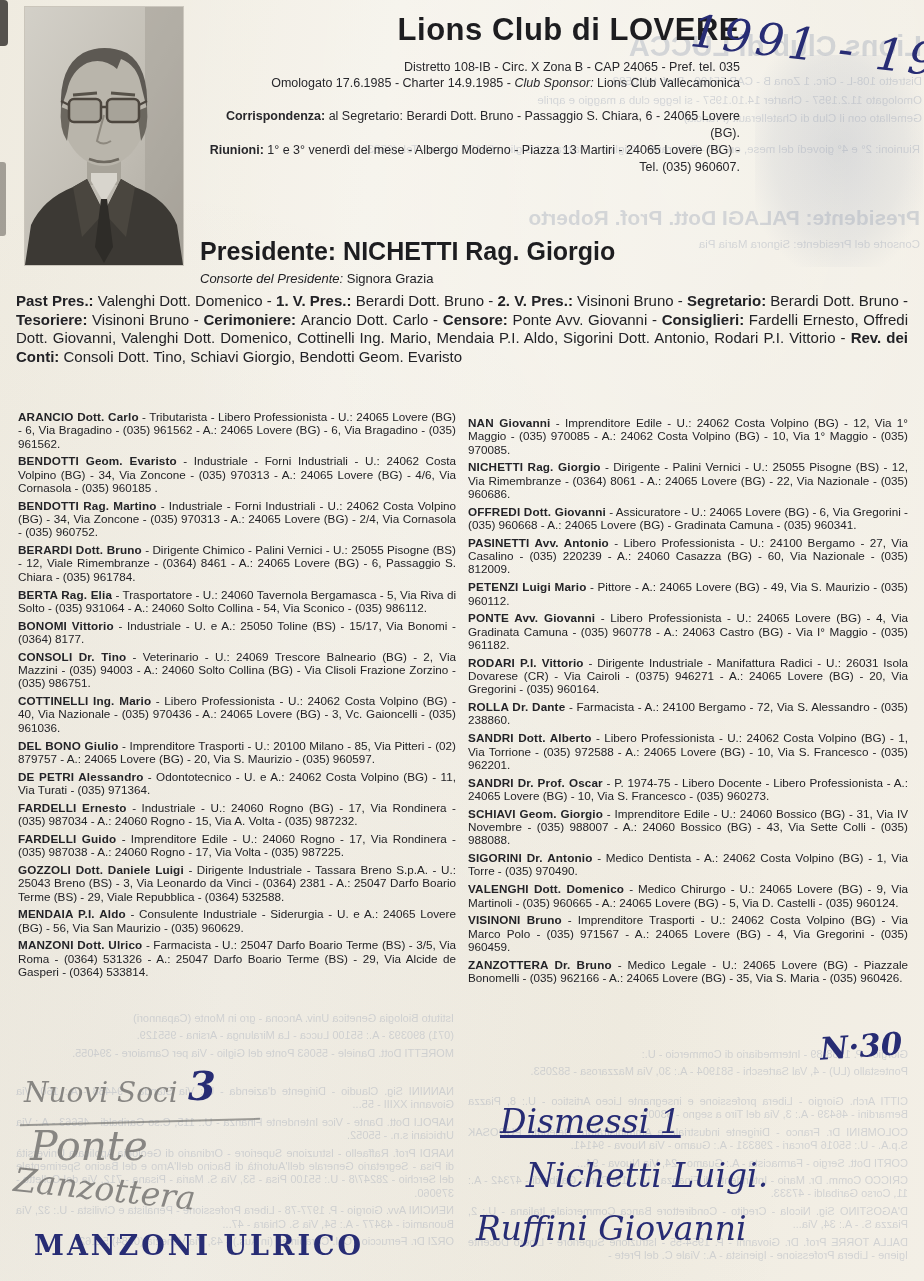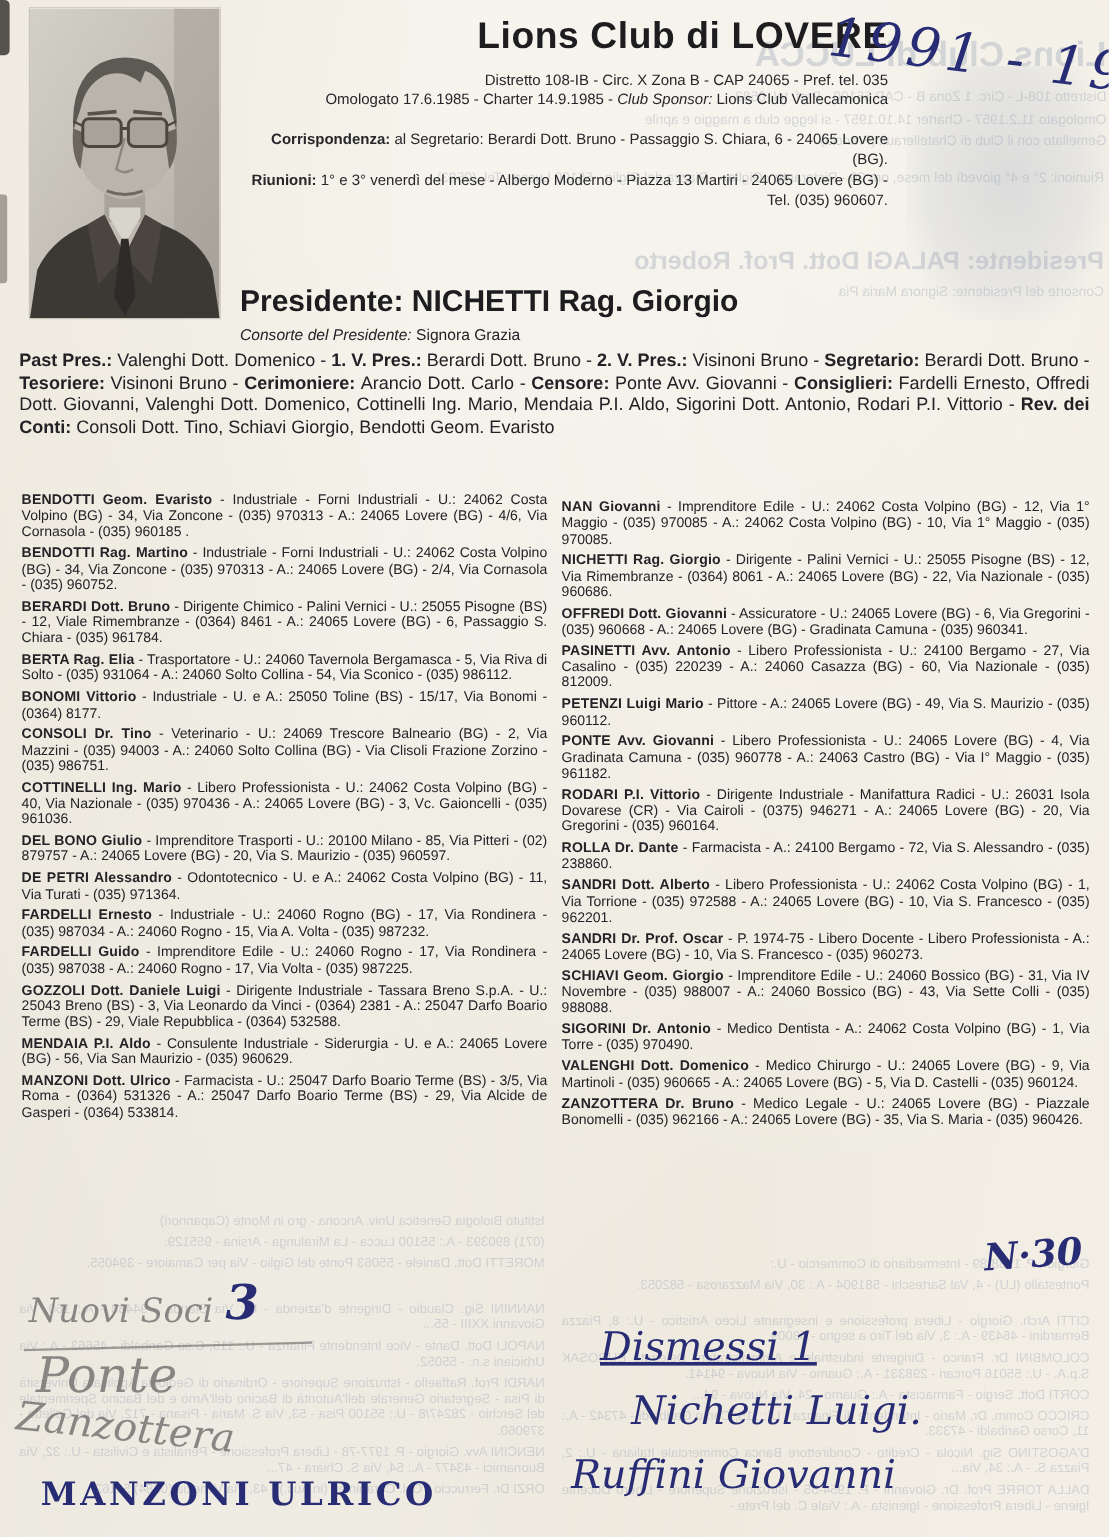--- a/index.html
+++ b/index.html
@@ -152,20 +152,21 @@
   </div>
 
   <div class="presidente">
     <h2 class="pres-line">Presidente: NICHETTI Rag. Giorgio</h2>
     <div class="consorte"><span class="it">Consorte del Presidente:</span><span> Signora Grazia</span></div>
   </div>
 
   <p class="officers" id="officers-par"><b>Past Pres.: </b><span>Valenghi Dott. Domenico - </span><b>1. V. Pres.: </b><span>Berardi Dott. Bruno - </span><b>2. V. Pres.: </b><span>Visinoni Bruno - </span><b>Segretario: </b><span>Berardi Dott. Bruno - </span><b>Tesoriere: </b><span>Visinoni Bruno - </span><b>Cerimoniere: </b><span>Arancio Dott. Carlo - </span><b>Censore: </b><span>Ponte Avv. Giovanni - </span><b>Consiglieri: </b><span>Fardelli Ernesto, Offredi Dott. Giovanni, Valenghi Dott. Domenico, Cottinelli Ing. Mario, Mendaia P.I. Aldo, Sigorini Dott. Antonio, Rodari P.I. Vittorio - </span><b>Rev. dei Conti: </b><span>Consoli Dott. Tino, Schiavi Giorgio, Bendotti Geom. Evaristo</span></p>
 
   <div class="col col-left" id="col-left">
+      <p class="entry"><b>ARANCIO Dott. Carlo</b><span> - Tributarista - Libero Professionista - U.: 24065 Lovere (BG) - 6, Via Bragadino - (035) 961562 - A.: 24065 Lovere (BG) - 6, Via Bragadino - (035) 961562.</span></p>
       <p class="entry"><b>BENDOTTI Geom. Evaristo</b><span> - Industriale - Forni Industriali - U.: 24062 Costa Volpino (BG) - 34, Via Zoncone - (035) 970313 - A.: 24065 Lovere (BG) - 4/6, Via Cornasola - (035) 960185 .</span></p>
       <p class="entry"><b>BENDOTTI Rag. Martino</b><span> - Industriale - Forni Industriali - U.: 24062 Costa Volpino (BG) - 34, Via Zoncone - (035) 970313 - A.: 24065 Lovere (BG) - 2/4, Via Cornasola - (035) 960752.</span></p>
       <p class="entry"><b>BERARDI Dott. Bruno</b><span> - Dirigente Chimico - Palini Vernici - U.: 25055 Pisogne (BS) - 12, Viale Rimembranze - (0364) 8461 - A.: 24065 Lovere (BG) - 6, Passaggio S. Chiara - (035) 961784.</span></p>
       <p class="entry"><b>BERTA Rag. Elia</b><span> - Trasportatore - U.: 24060 Tavernola Bergamasca - 5, Via Riva di Solto - (035) 931064 - A.: 24060 Solto Collina - 54, Via Sconico - (035) 986112.</span></p>
       <p class="entry"><b>BONOMI Vittorio</b><span> - Industriale - U. e A.: 25050 Toline (BS) - 15/17, Via Bonomi - (0364) 8177.</span></p>
       <p class="entry"><b>CONSOLI Dr. Tino</b><span> - Veterinario - U.: 24069 Trescore Balneario (BG) - 2, Via Mazzini - (035) 94003 - A.: 24060 Solto Collina (BG) - Via Clisoli Frazione Zorzino - (035) 986751.</span></p>
       <p class="entry"><b>COTTINELLI Ing. Mario</b><span> - Libero Professionista - U.: 24062 Costa Volpino (BG) - 40, Via Nazionale - (035) 970436 - A.: 24065 Lovere (BG) - 3, Vc. Gaioncelli - (035) 961036.</span></p>
       <p class="entry"><b>DEL BONO Giulio</b><span> - Imprenditore Trasporti - U.: 20100 Milano - 85, Via Pitteri - (02) 879757 - A.: 24065 Lovere (BG) - 20, Via S. Maurizio - (035) 960597.</span></p>
       <p class="entry"><b>DE PETRI Alessandro</b><span> - Odontotecnico - U. e A.: 24062 Costa Volpino (BG) - 11, Via Turati - (035) 971364.</span></p>
       <p class="entry"><b>FARDELLI Ernesto</b><span> - Industriale - U.: 24060 Rogno (BG) - 17, Via Rondinera - (035) 987034 - A.: 24060 Rogno - 15, Via A. Volta - (035) 987232.</span></p>
@@ -181,20 +182,21 @@
       <p class="entry"><b>PASINETTI Avv. Antonio</b><span> - Libero Professionista - U.: 24100 Bergamo - 27, Via Casalino - (035) 220239 - A.: 24060 Casazza (BG) - 60, Via Nazionale - (035) 812009.</span></p>
       <p class="entry"><b>PETENZI Luigi Mario</b><span> - Pittore - A.: 24065 Lovere (BG) - 49, Via S. Maurizio - (035) 960112.</span></p>
       <p class="entry"><b>PONTE Avv. Giovanni</b><span> - Libero Professionista - U.: 24065 Lovere (BG) - 4, Via Gradinata Camuna - (035) 960778 - A.: 24063 Castro (BG) - Via I° Maggio - (035) 961182.</span></p>
       <p class="entry"><b>RODARI P.I. Vittorio</b><span> - Dirigente Industriale - Manifattura Radici - U.: 26031 Isola Dovarese (CR) - Via Cairoli - (0375) 946271 - A.: 24065 Lovere (BG) - 20, Via Gregorini - (035) 960164.</span></p>
       <p class="entry"><b>ROLLA Dr. Dante</b><span> - Farmacista - A.: 24100 Bergamo - 72, Via S. Alessandro - (035) 238860.</span></p>
       <p class="entry"><b>SANDRI Dott. Alberto</b><span> - Libero Professionista - U.: 24062 Costa Volpino (BG) - 1, Via Torrione - (035) 972588 - A.: 24065 Lovere (BG) - 10, Via S. Francesco - (035) 962201.</span></p>
       <p class="entry"><b>SANDRI Dr. Prof. Oscar</b><span> - P. 1974-75 - Libero Docente - Libero Professionista - A.: 24065 Lovere (BG) - 10, Via S. Francesco - (035) 960273.</span></p>
       <p class="entry"><b>SCHIAVI Geom. Giorgio</b><span> - Imprenditore Edile - U.: 24060 Bossico (BG) - 31, Via IV Novembre - (035) 988007 - A.: 24060 Bossico (BG) - 43, Via Sette Colli - (035) 988088.</span></p>
       <p class="entry"><b>SIGORINI Dr. Antonio</b><span> - Medico Dentista - A.: 24062 Costa Volpino (BG) - 1, Via Torre - (035) 970490.</span></p>
       <p class="entry"><b>VALENGHI Dott. Domenico</b><span> - Medico Chirurgo - U.: 24065 Lovere (BG) - 9, Via Martinoli - (035) 960665 - A.: 24065 Lovere (BG) - 5, Via D. Castelli - (035) 960124.</span></p>
+      <p class="entry"><b>VISINONI Bruno</b><span> - Imprenditore Trasporti - U.: 24062 Costa Volpino (BG) - Via Marco Polo - (035) 971567 - A.: 24065 Lovere (BG) - 4, Via Gregorini - (035) 960459.</span></p>
       <p class="entry"><b>ZANZOTTERA Dr. Bruno</b><span> - Medico Legale - U.: 24065 Lovere (BG) - Piazzale Bonomelli - (035) 962166 - A.: 24065 Lovere (BG) - 35, Via S. Maria - (035) 960426.</span></p>
     </div>
 
   <div class="hw ink hw-year">1991 - 1992</div>
   <div class="hw ink hw-n30">N·30</div>
   <div class="hw pencil hw-nuovi">Nuovi Soci</div>
   <div class="hw ink hw-nuovi-count">3</div>
   <div class="hw-underline"></div>
   <div class="hw pencil hw-ponte">Ponte</div>
   <div class="hw pencil hw-zanzottera">Zanzottera</div>

